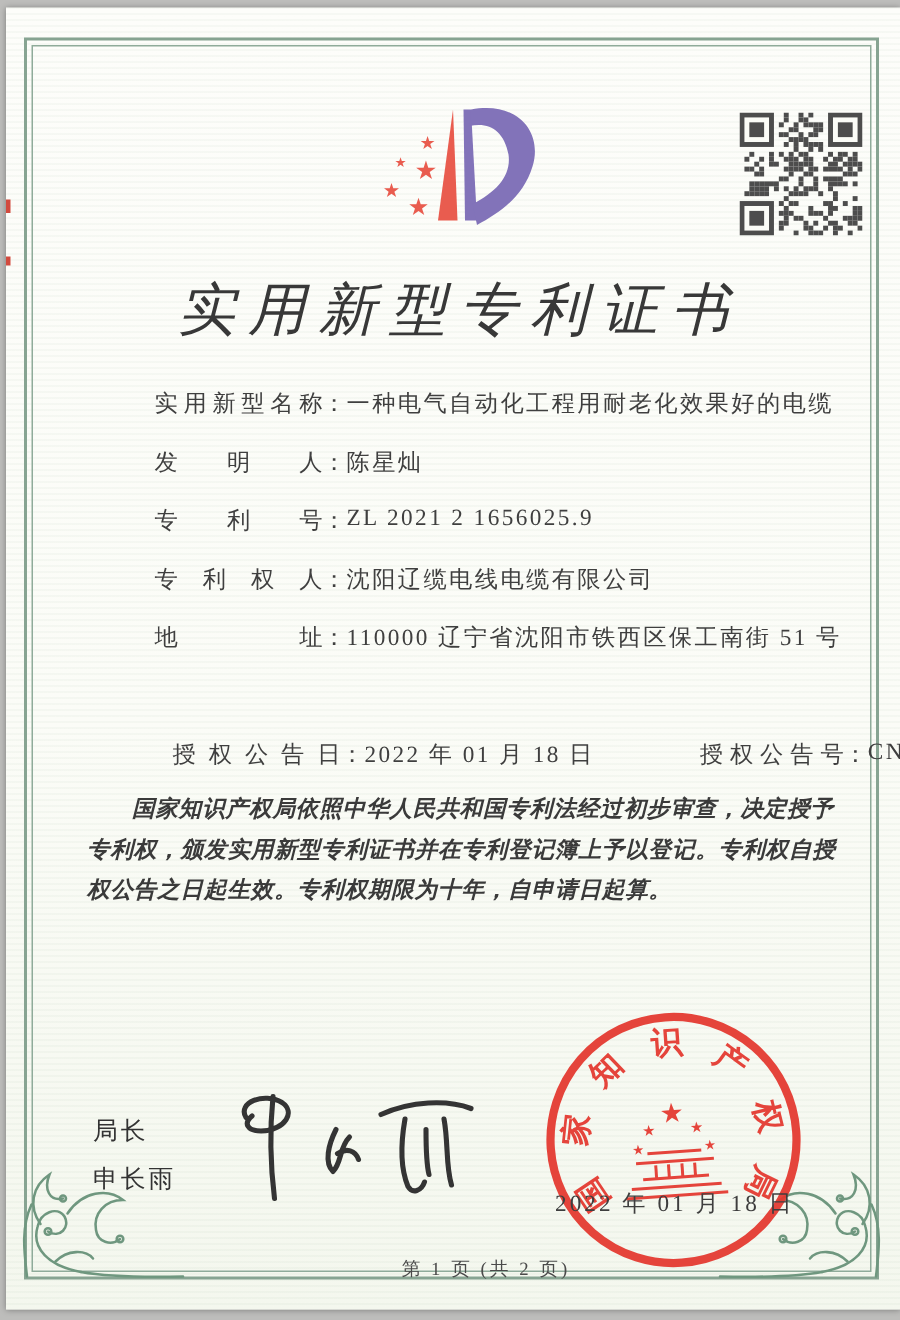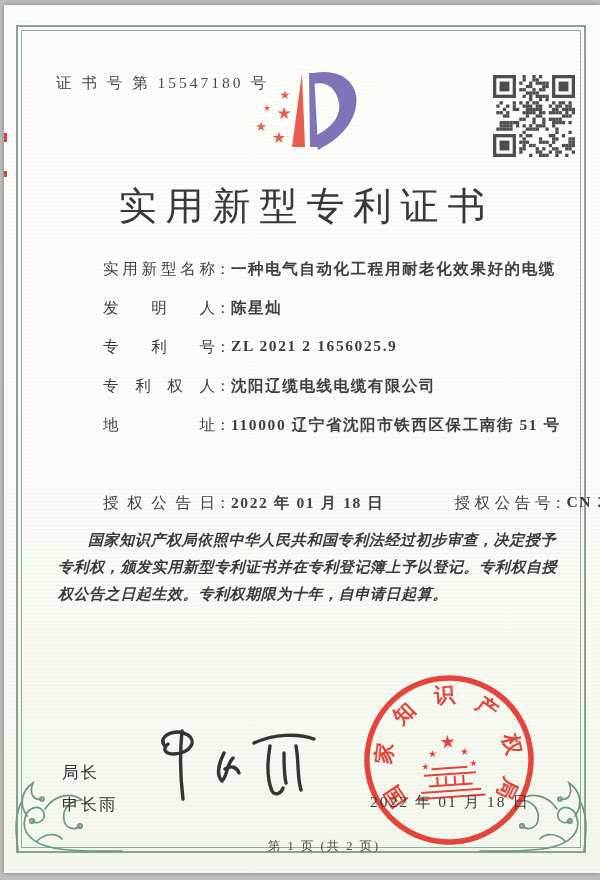--- a/index.html
+++ b/index.html
@@ -38,43 +38,44 @@
     position:absolute;left:52px;top:68px;
     font-size:15.5px;letter-spacing:3px;color:#4a4a4a;
   }
   .logo{position:absolute;left:230px;top:56px;width:140px;height:112px;}
   .qr{position:absolute;left:489px;top:70px;width:82px;height:82px;}
 
   .title{
     position:absolute;left:0;right:0;top:176px;text-align:center;
     font-size:38px;letter-spacing:9px;color:#383838;font-weight:500;
     text-indent:9px;
+    font-style:italic;
   }
 
   .fields{position:absolute;left:56px;right:40px;top:254px;}
   .frow{height:39px;font-size:15.5px;color:#3f3f3f;white-space:nowrap;}
   .flabel{
     display:inline-block;width:112px;vertical-align:top;
     text-align:justify;text-align-last:justify;letter-spacing:0;margin-left:43px;
   }
   .fcolon{display:inline-block;width:16px;vertical-align:top;}
-  .fvalue{letter-spacing:1.6px;font-weight:bold;}
+  .fvalue{letter-spacing:1.6px;}
   .grant-row{display:flex;}
   .grant-pair{white-space:nowrap;}
   .grant-pair.second{margin-left:27px;}
   .grant-pair.second .flabel{width:96px;}
 
   .paras{
     position:absolute;left:54px;right:42px;top:522px;
     font-size:15px;line-height:27px;color:#3a3a3a;
     font-style:italic;letter-spacing:.6px;
   }
   .paras p{margin:0;text-indent:2em;font-weight:bold;}
 
-  .signer{position:absolute;left:58px;top:738px;font-size:16.5px;color:#333;font-style:normal;margin-top:19px;}
+  .signer{position:absolute;left:58px;top:738px;font-size:16.5px;color:#333;font-style:normal;}
   .signer div{margin-bottom:10px;letter-spacing:2px;}
   .signature{position:absolute;left:138px;top:718px;width:200px;height:85px;}
 
   .seal{position:absolute;left:356px;top:666px;width:178px;height:178px;opacity:.93;}
   .seal-date{
     position:absolute;left:366px;top:787px;z-index:5;
     font-size:15.5px;letter-spacing:2px;color:#3e3e3e;
   }
 
   .footer{
@@ -116,21 +117,20 @@
       <path d="M25,62 C33,54 45,54 50,60"></path>
       <circle r="2.2" cx="20" cy="42"></circle>
         <circle r="2" cx="30" cy="20"></circle>
         <circle r="2.2" cx="68" cy="47"></circle>
     </g>
   </svg>
 
   <div class="artifact a1"></div>
   <div class="artifact a2"></div>
 
-  <div class="cert-no">证 书 号 第 15547180 号</div>
 
   <svg class="logo" viewBox="0 0 140 112">
     <polygon points="68,12 58,86 71,86" fill="#e95c4f"></polygon>
     <polygon points="75,12 80,12 84,86 76,86" fill="#8273b9"></polygon>
     <path d="M80,12 C112,6 128,28 121,50 C115,70 99,81 84,89 L81,75 C97,67 107,56 105,42 C102,26 92,20 79,23 Z" fill="#8273b9"></path>
     <g fill="#e95c4f" font-family="'DejaVu Sans',sans-serif" text-anchor="middle">
       <text x="51" y="38" font-size="12">★</text>
       <text x="33" y="50" font-size="9">★</text>
       <text x="50" y="58" font-size="17">★</text>
       <text x="27" y="70" font-size="13">★</text>
@@ -343,21 +343,21 @@
   <div class="title">实用新型专利证书</div>
 
   <div class="fields" id="fields">
 
   <div class="frow"><span class="flabel">实用新型名称</span><span class="fcolon">：</span><span class="fvalue">一种电气自动化工程用耐老化效果好的电缆</span></div>
       <div class="frow"><span class="flabel">发明人</span><span class="fcolon">：</span><span class="fvalue">陈星灿</span></div>
       <div class="frow"><span class="flabel">专利号</span><span class="fcolon">：</span><span class="fvalue">ZL 2021 2 1656025.9</span></div>
       <div class="frow"><span class="flabel">专利权人</span><span class="fcolon">：</span><span class="fvalue">沈阳辽缆电线电缆有限公司</span></div>
       <div class="frow"><span class="flabel">地址</span><span class="fcolon">：</span><span class="fvalue">110000  辽宁省沈阳市铁西区保工南街 51 号</span></div>
     </div>
-  <div class="frow grant-row" style="position:absolute;left:56px;top:488px;right:40px;">
+  <div class="frow grant-row" style="position:absolute;left:68px;top:488px;right:40px;">
     <span class="grant-pair">
       <span class="flabel">授权公告日</span><span class="fcolon">：</span><span class="fvalue">2022 年 01 月 18 日</span>
     </span>
     <span class="grant-pair second">
       <span class="flabel">授权公告号</span><span class="fcolon">：</span><span class="fvalue">CN 215577800 U</span>
     </span>
   </div>
 
   <div class="paras">
     <p>国家知识产权局依照中华人民共和国专利法经过初步审查，决定授予专利权，颁发实用新型专利证书并在专利登记簿上予以登记。专利权自授权公告之日起生效。专利权期限为十年，自申请日起算。</p>

